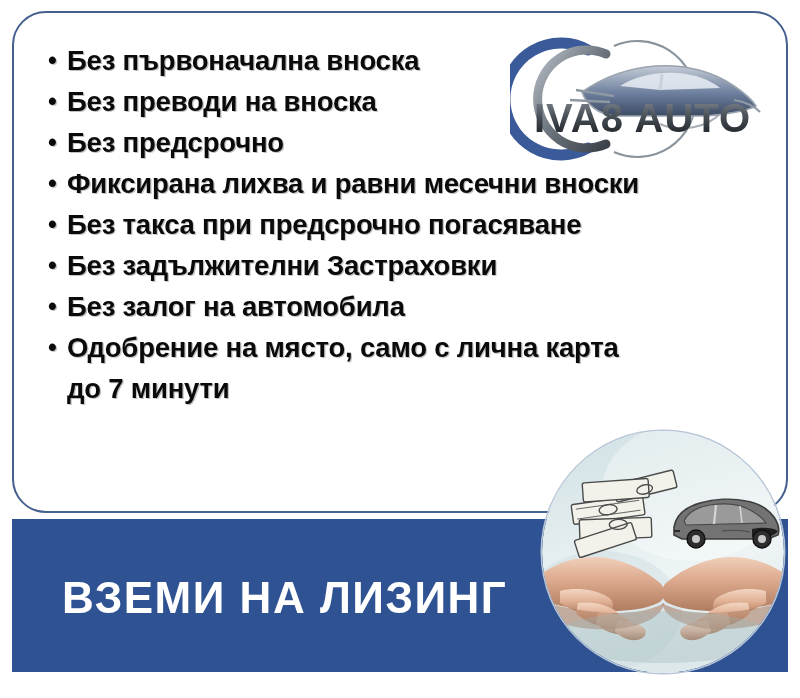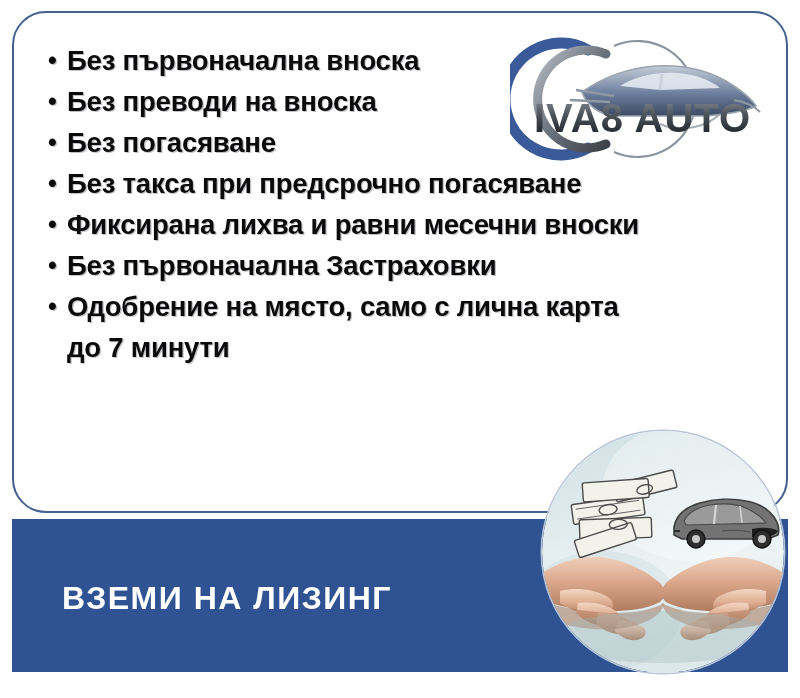--- a/index.html
+++ b/index.html
@@ -95,21 +95,21 @@
     width: 776px;
     height: 153px;
     background: #2f5293;
   }
   .banner-text {
     position: absolute;
     left: 62px;
     top: 572px;
     color: #ffffff;
     font-weight: 700;
-    font-size: 32px;
+    font-size: 44px;
     letter-spacing: 1.5px;
     line-height: 52px;
     white-space: nowrap;
   }
 
   
   .photo-circle {
     position: absolute;
     left: 542px;
     top: 431px;
@@ -124,24 +124,25 @@
 </head>
 <body>
 
 <div id="flyer">
 
   <div class="card"></div>
 
   <ul class="bullets">
     <li class="bullet-item">Без първоначална вноска</li>
     <li class="bullet-item">Без преводи на вноска</li>
-    <li class="bullet-item">Без погасяване</li>
+    <li class="bullet-item">Без предсрочно</li>
+    <li class="bullet-item">Фиксирана лихва и равни месечни вноски</li>
     <li class="bullet-item">Без такса при предсрочно погасяване</li>
-    <li class="bullet-item">Фиксирана лихва и равни месечни вноски</li>
-    <li class="bullet-item">Без първоначална Застраховки</li>
+    <li class="bullet-item">Без задължителни Застраховки</li>
+    <li class="bullet-item">Без залог на автомобила</li>
     <li class="bullet-item two-line">Одобрение на място, само с лична карта
  до 7 минути</li>
   </ul>
 
   <div class="logo">
     <svg viewBox="0 0 258 142" xmlns="http://www.w3.org/2000/svg" aria-hidden="true">
       <defs>
         <linearGradient id="txtgrad" x1="0" y1="0" x2="0" y2="1">
           <stop offset="0%" stop-color="#8a9099"></stop>
           <stop offset="45%" stop-color="#4b5159"></stop>

